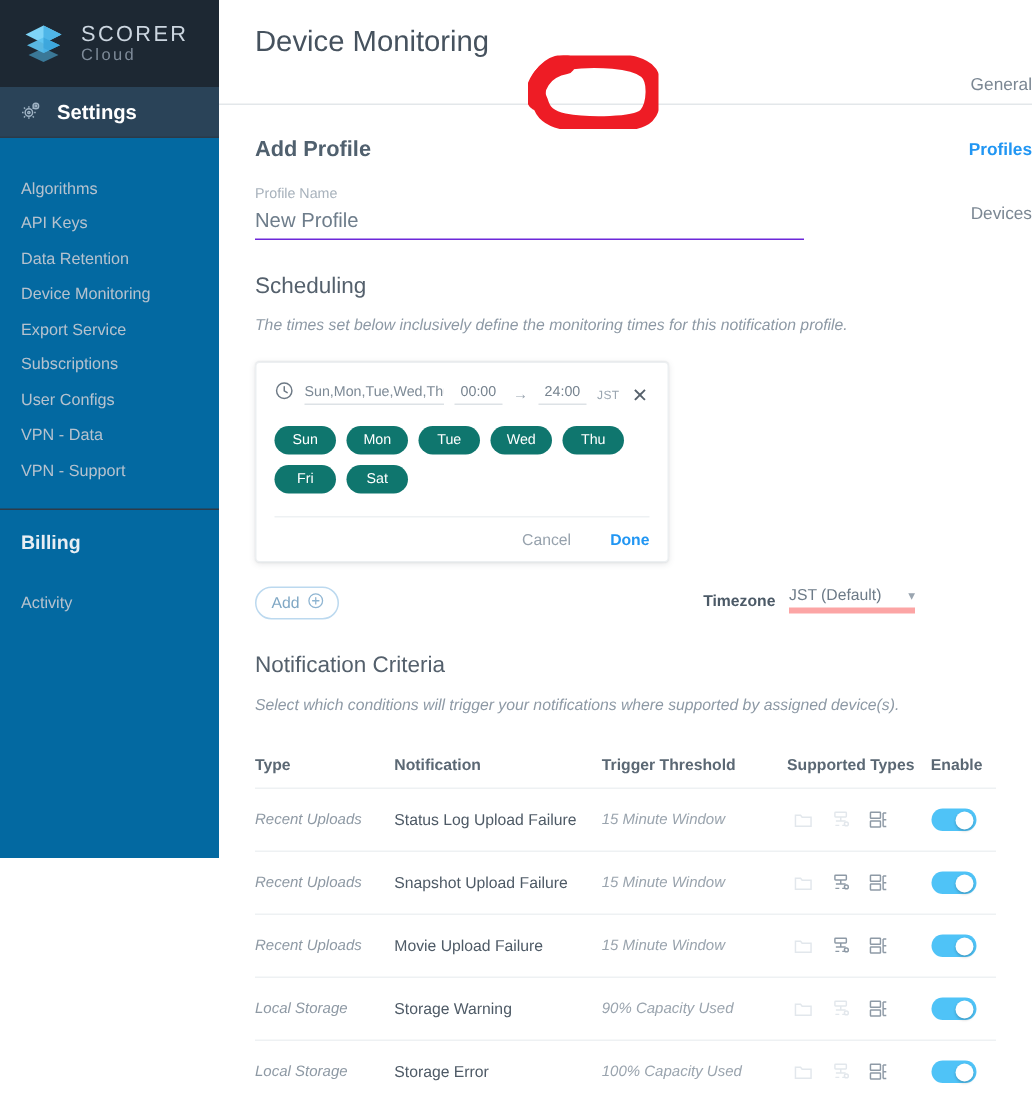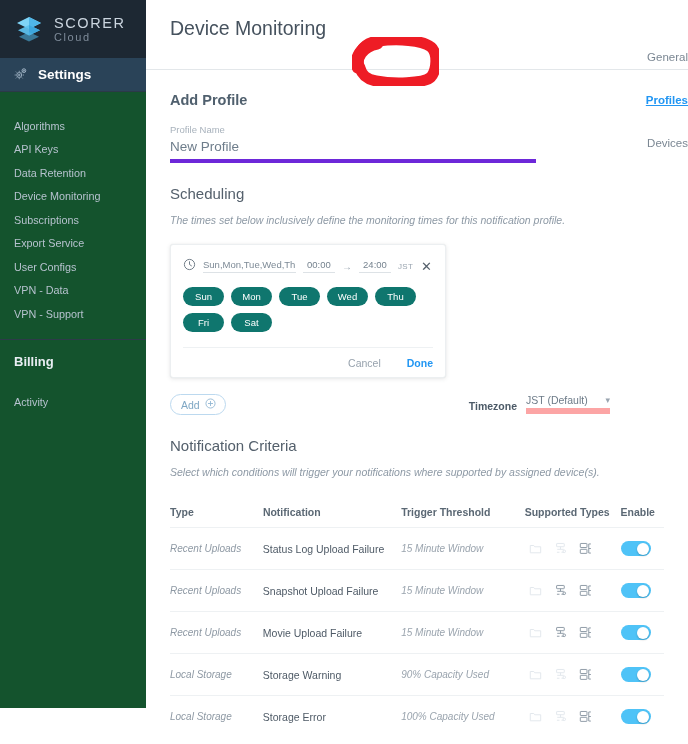--- a/index.html
+++ b/index.html
@@ -6,22 +6,22 @@
   html, body {
     width: 688px; height: 744px;
     overflow: hidden;
     font-family: "Liberation Sans", sans-serif;
     background: #ffffff;
   }
   #app { display: flex; width: 688px; height: 744px; }
 
   
   #sidebar {
-    width: 146px; flex: 0 0 146px; height: 708px;
-    background: #14532d;
+    width: 146px; flex: 0 0 146px; height: 572px;
+    background: #0369a1;
     color: #c3ccd6;
     position: relative;
   }
   .brand {
     height: 58px; display: flex; align-items: center;
     padding-left: 14px; gap: 10px;
     background: #1d2833;
   }
   .brand-logo { width: 30px; height: 30px; position: relative; flex: 0 0 30px; }
   .brand-text { line-height: 1; padding-top: 1px; }
@@ -66,21 +66,21 @@
     padding: 11px 0 0 24px;
     border-bottom: 1px solid #e3e7ea;
     height: 30px;
     position: relative;
     flex-direction: column;
   }
   .tab {
     font-size: 11.5px; color: #7b8793; padding-bottom: 7px;
     position: relative; white-space: nowrap;
   }
-  .tab.active { color: #2196f3; font-weight: bold; text-decoration: underline; }
+  .tab.active { color: #2196f3; font-weight: bold; }
 
   
   .annot {
     position: absolute;
     left: 206px; top: 37px;
     width: 87px; height: 49px;
     pointer-events: none;
     z-index: 30;
   }
 
@@ -92,21 +92,21 @@
   .sec-title.light { font-weight: 400; color: #54606c; font-size: 15px; }
   .sec-desc {
     font-size: 10.5px; color: #8d99a5; font-style: italic;
     margin-top: 12px;
   }
 
   .field { margin-top: 16px; width: 366px; }
   .field-label { font-size: 9.5px; color: #a8b2bc; }
   .field-value {
     font-size: 13.5px; color: #6e7d8b; padding: 4px 0 5px 0;
-    border-bottom: 4px solid #6d28d9;
+    border-bottom: 1px solid #6d28d9;
   }
 
   
   .sched-card {
     margin-top: 18px;
     width: 276px;
     background: #ffffff;
     border: 1px solid #eceff1;
     border-radius: 3px;
     box-shadow: 0 1px 4px rgba(60,70,80,.13), 0 0 1px rgba(60,70,80,.10);
@@ -157,21 +157,21 @@
     border: 1px solid #bcd9ef; border-radius: 11px;
     padding: 3px 9px 3px 10px;
     color: #7fa7c4; font-size: 10.5px;
   }
   .tz-group {
     margin-left: auto; display: flex; align-items: flex-end; gap: 9px;
   }
   .tz-title { font-size: 10.5px; color: #4c5a67; font-weight: bold; padding-bottom: 2px;}
   .tz-select {
     display: flex; align-items: center; gap: 14px;
-    border-bottom: 6px solid #fca5a5; width: 84px;
+    border-bottom: 4px solid #fca5a5; width: 84px;
     font-size: 10.5px; color: #6d7b88; padding-bottom: 2px;
   }
   .caret { font-size: 9px; color: #9aa5b0; margin-left: auto; }
 
   
   .tbl { margin-top: 19px; width: 100%; }
   .tbl-head {
     display: flex; align-items: center; height: 30px;
     font-size: 10.5px; color: #5b6874; font-weight: bold;
   }
@@ -248,24 +248,24 @@
       <div class="nav-item">
           <span>API Keys</span>
         </div>
       <div class="nav-item">
           <span>Data Retention</span>
         </div>
       <div class="nav-item">
           <span>Device Monitoring</span>
         </div>
       <div class="nav-item">
+          <span>Export Service</span>
+        </div>
+      <div class="nav-item">
           <span>Subscriptions</span>
-        </div>
-      <div class="nav-item">
-          <span>Export Service</span>
         </div>
       <div class="nav-item">
           <span>User Configs</span>
         </div>
       <div class="nav-item">
           <span>VPN - Data</span>
         </div>
       <div class="nav-item">
           <span>VPN - Support</span>
         </div>

